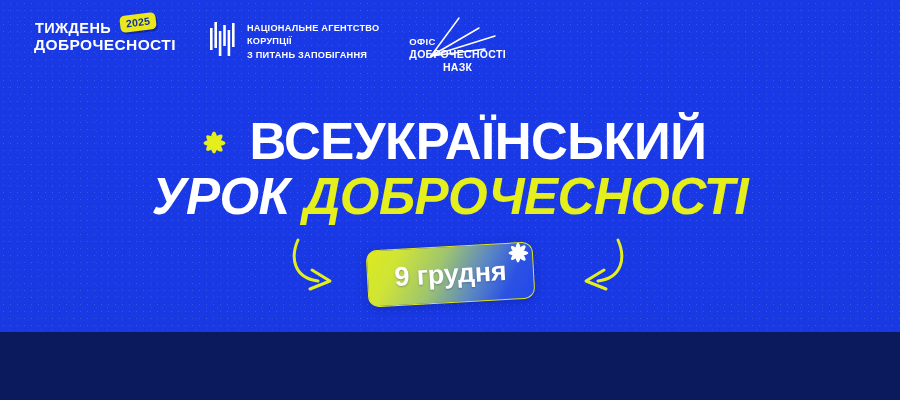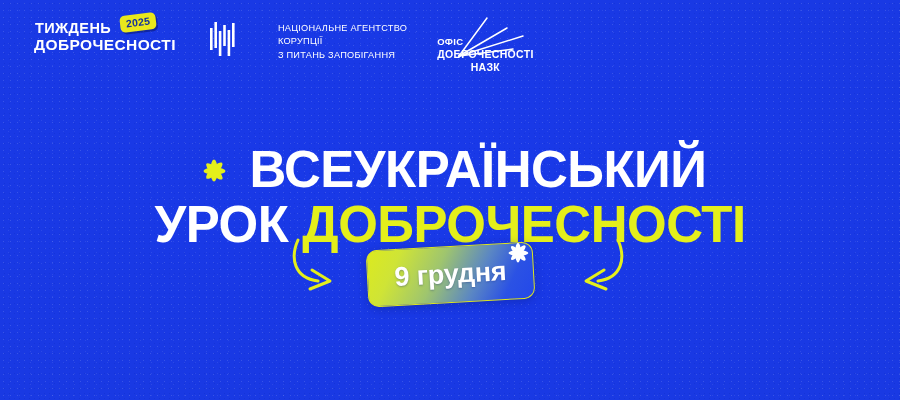--- a/index.html
+++ b/index.html
@@ -3,21 +3,21 @@
 <meta charset="utf-8">
 <style>
   html, body {
     margin: 0;
     padding: 0;
     background: #0b1a5c;
   }
   .banner {
     position: relative;
     width: 900px;
-    height: 400px;
+    height: 332px;
     overflow: hidden;
     background: #1a3ce8;
     font-family: "Liberation Sans", sans-serif;
     -webkit-font-smoothing: antialiased;
   }
   
   .noise {
     position: absolute;
     inset: 0;
     pointer-events: none;
@@ -78,26 +78,25 @@
     align-items: flex-start;
     gap: 9px;
     padding-left: 8px;
     padding-right: 24px;
     padding-top: 2px;
   }
   .bars { display: block; }
   .nazk-text {
     color: #ffffff;
     font-size: 9.2px;
-    font-weight: 400;
+    font-weight: 700;
     line-height: 1.45;
     letter-spacing: .25px;
     white-space: nowrap;
     text-transform: uppercase;
-    margin-left: 31px;
   }
 
   .logo-office {
     position: relative;
     padding-top: 16px;
     padding-left: 6px;
   }
   .rays { position: absolute; top: -4px; left: 26px; }
   .office-text {
     color: #ffffff;
@@ -111,30 +110,29 @@
   .office-text .o3 { font-size: 10.5px; text-align: center; }
 
   
   .headline {
     position: absolute;
     top: 118px;
     left: 0;
     width: 900px;
     text-align: center;
     z-index: 4;
-    margin-top: 28px;
   }
   .hl-row {
     display: flex;
     align-items: center;
     justify-content: center;
     gap: 16px;
     line-height: .96;
   }
-  .hl-row + .hl-row { margin-top: 6px; }
+  .hl-row + .hl-row { margin-top: 6px; font-style: italic; }
   .hl-word {
     font-size: 51px;
     font-weight: 800;
     letter-spacing: -.5px;
     white-space: nowrap;
   }
   .hl-white { color: #ffffff; }
   .hl-yellow { color: #e4ef1b; }
   .hl-row.line2 { gap: 14px; }
 

